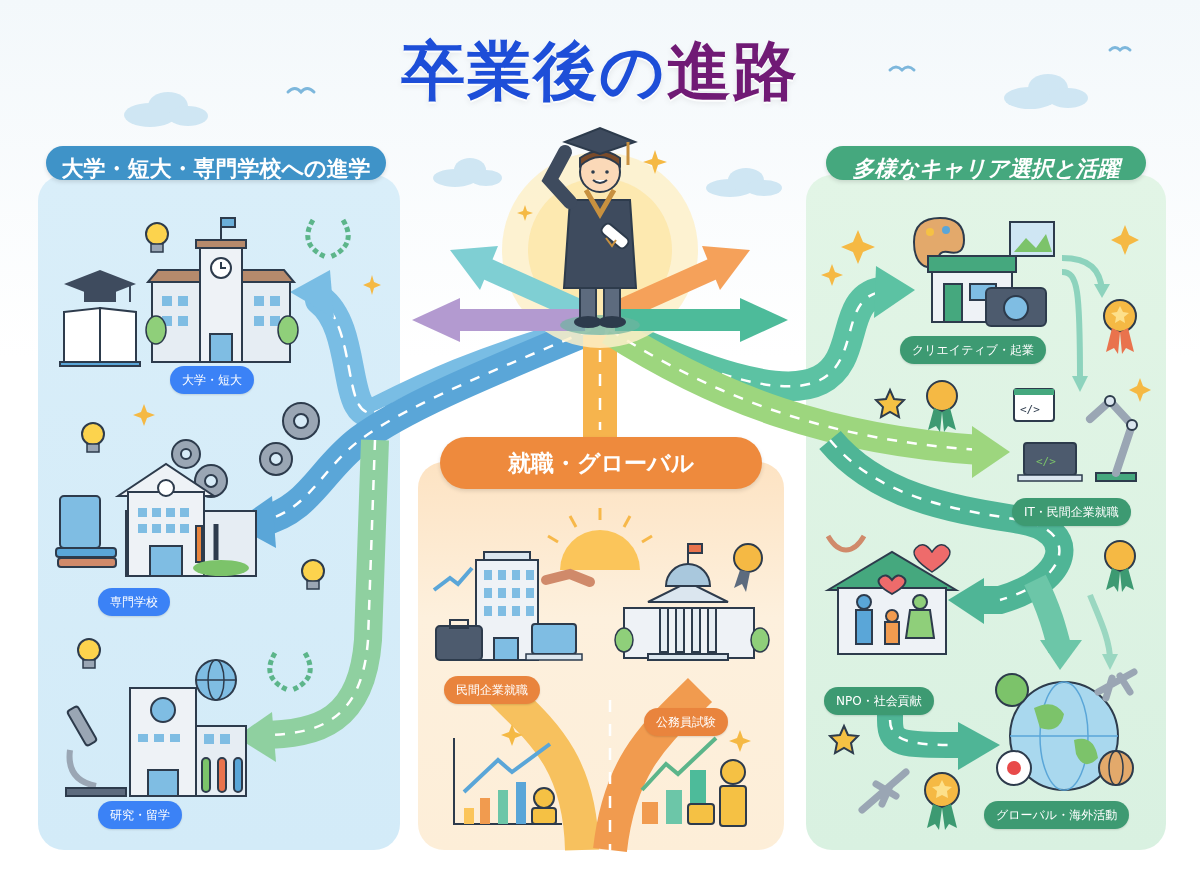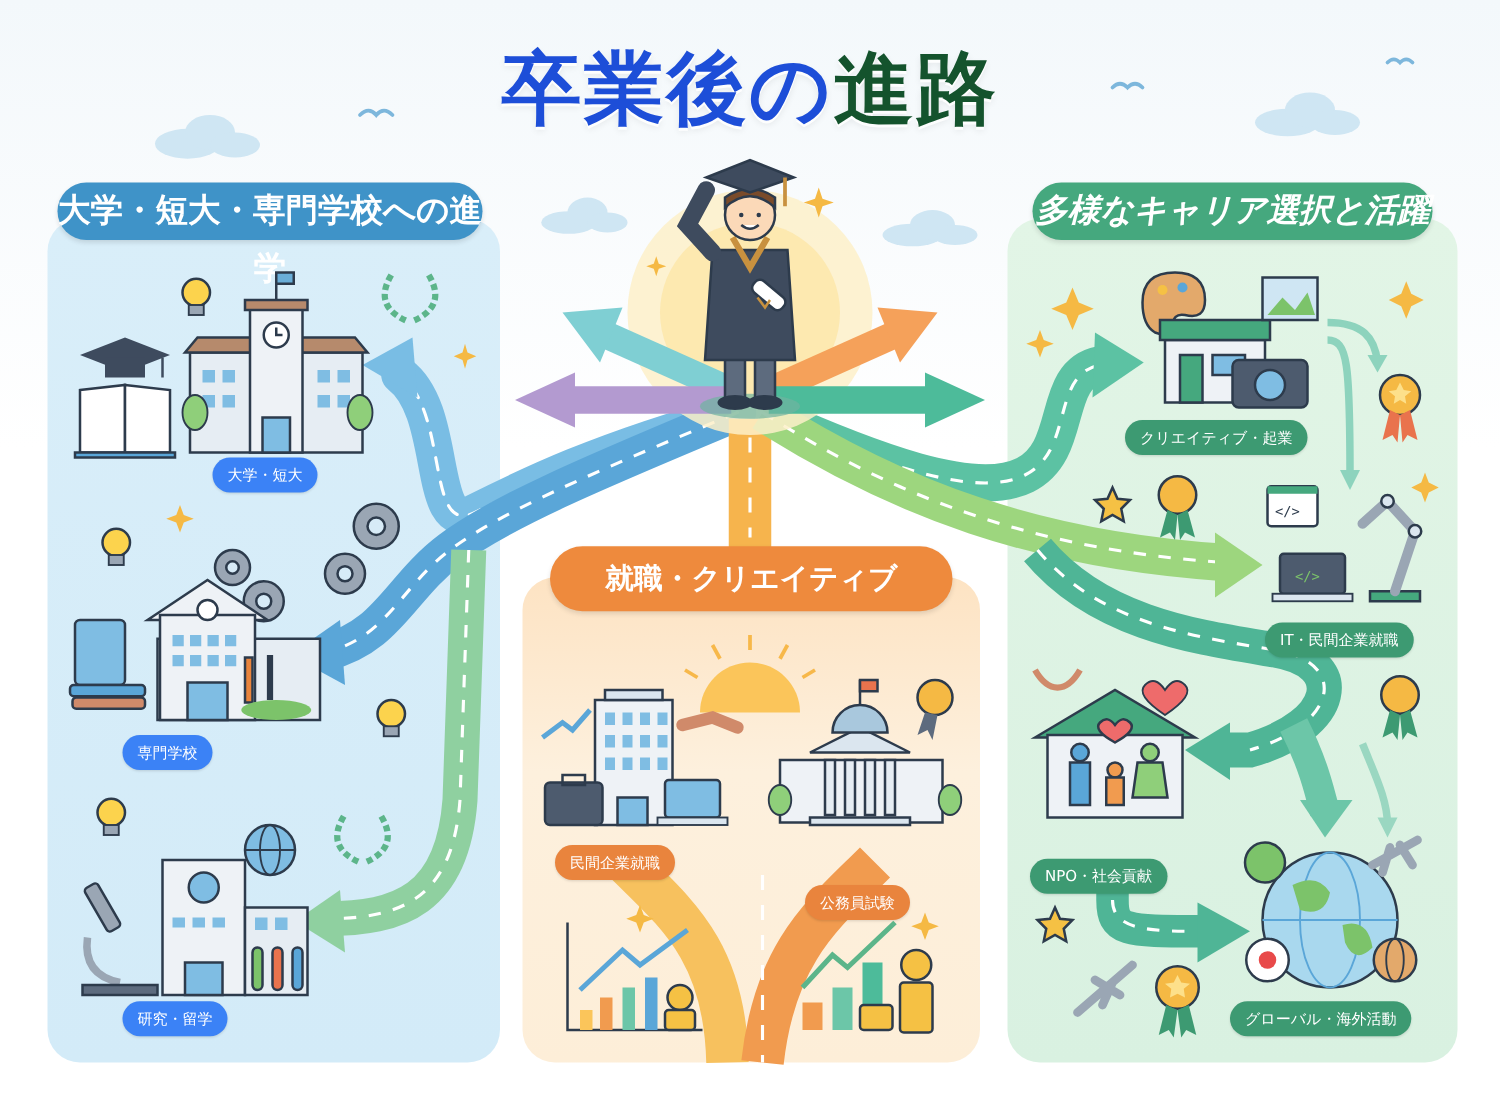--- a/index.html
+++ b/index.html
@@ -11,31 +11,31 @@
   }
   .stage { position: absolute; left: 0; top: 0; width: 1200px; height: 896px; }
 
   
   .title {
     position: absolute; left: 0; right: 0; top: 28px; text-align: center;
     font-size: 64px; font-weight: bold; letter-spacing: 2px;
     text-shadow: 0 2px 0 rgba(255,255,255,0.9), 0 3px 6px rgba(0,0,0,0.08);
   }
   .title .t1 { color: #1d4ed8; }
-  .title .t2 { color: #14532d; }
+  .title .t2 { color: #701a75; }
 
   
   .panel { position: absolute; border-radius: 26px; }
   .panel-left { left: 38px; top: 175px; width: 362px; height: 675px; background: linear-gradient(180deg,#d9eef9 0%, #d3ebf8 100%); }
   .panel-right { left: 806px; top: 175px; width: 360px; height: 675px; background: linear-gradient(180deg,#e2f5e6 0%, #d9f1e1 100%); }
   .panel-center { left: 418px; top: 462px; width: 366px; height: 388px; background: linear-gradient(180deg,#fde3c3 0%, #fdf0dd 40%, #fdeed8 100%); }
 
   .panel-header {
-    position: absolute; color: #fff; font-weight: bold; font-size: 26px;
-    border-radius: 26px; text-align: center; line-height: 46px; height: 46px;
+    position: absolute; color: #fff; font-weight: bold; font-size: 22px;
+    border-radius: 26px; text-align: center; line-height: 46px; height: 34px;
     box-shadow: 0 2px 4px rgba(0,0,0,0.12);
   }
   .hdr-left { left: 46px; top: 146px; width: 340px; background: #3f93c8; }
   .hdr-right { left: 826px; top: 146px; width: 320px; background: #45a87e; font-style: italic; }
   .hdr-center { left: 440px; top: 437px; width: 322px; height: 52px; line-height: 52px; font-size: 23px; background: #ee8a3d; }
 
   .pill {
     position: absolute; color: #fff; font-weight: normal; font-size: 12px;
     border-radius: 16px; padding: 0 12px; height: 28px; line-height: 28px;
     white-space: nowrap; box-shadow: 0 1px 2px rgba(0,0,0,0.12);
@@ -187,21 +187,21 @@
         </g>
     </g>
     <g fill="#f5b944">
       <path d="M255 40 l3 9 l9 3 l-9 3 l-3 9 l-3 -9 l-9 -3 l9 -3 z"></path>
       <path d="M125 95 l2 6 l6 2 l-6 2 l-2 6 l-2 -6 l-6 -2 l6 -2 z"></path>
     </g>
   </svg>
 
   <div class="panel-header hdr-left">大学・短大・専門学校への進学</div>
   <div class="panel-header hdr-right">多様なキャリア選択と活躍</div>
-  <div class="panel-header hdr-center">就職・クリエイティブ</div>
+  <div class="panel-header hdr-center">就職・グローバル</div>
 
   <svg width="260" height="150" style="left:60px;top:212px">
     <g>
         <circle cx="97" cy="22" r="11" fill="#fcd34d" stroke="#2d3b4c" stroke-width="2"></circle>
         <rect x="91" y="32" width="12" height="8" fill="#9aa6b4" stroke="#2d3b4c" stroke-width="1.5"></rect>
       </g>
     <g>
         <polygon points="4,72 40,58 76,72 40,86" fill="#3e4b5e"></polygon>
         <rect x="24" y="74" width="32" height="16" fill="#3e4b5e"></rect>
         <line x1="70" y1="74" x2="70" y2="90" stroke="#3e4b5e" stroke-width="2"></line>

